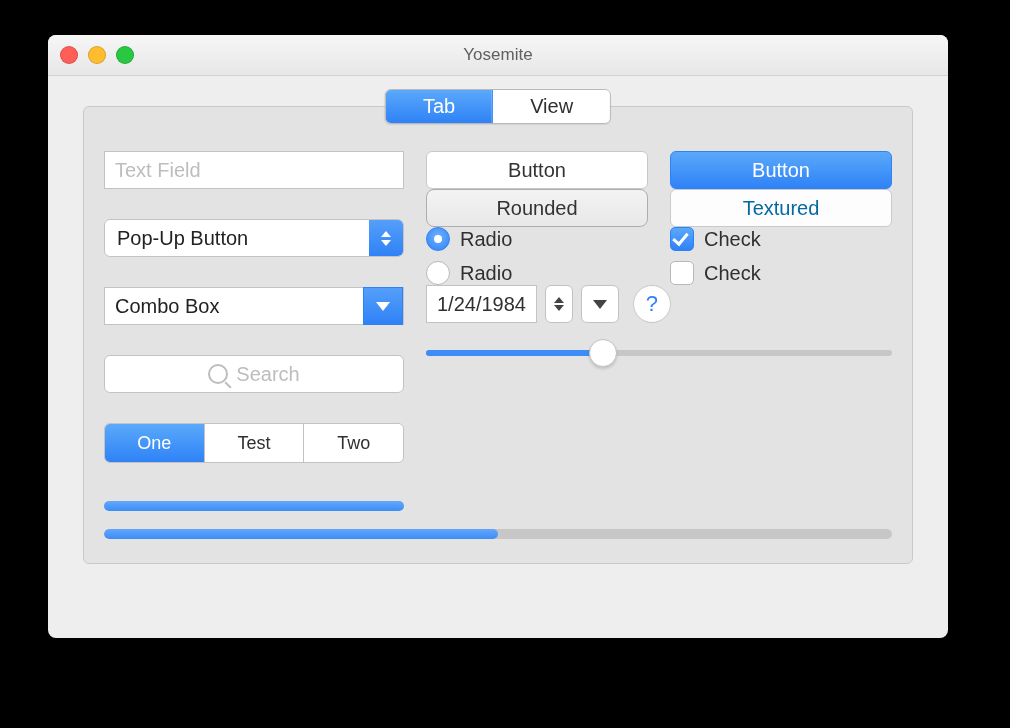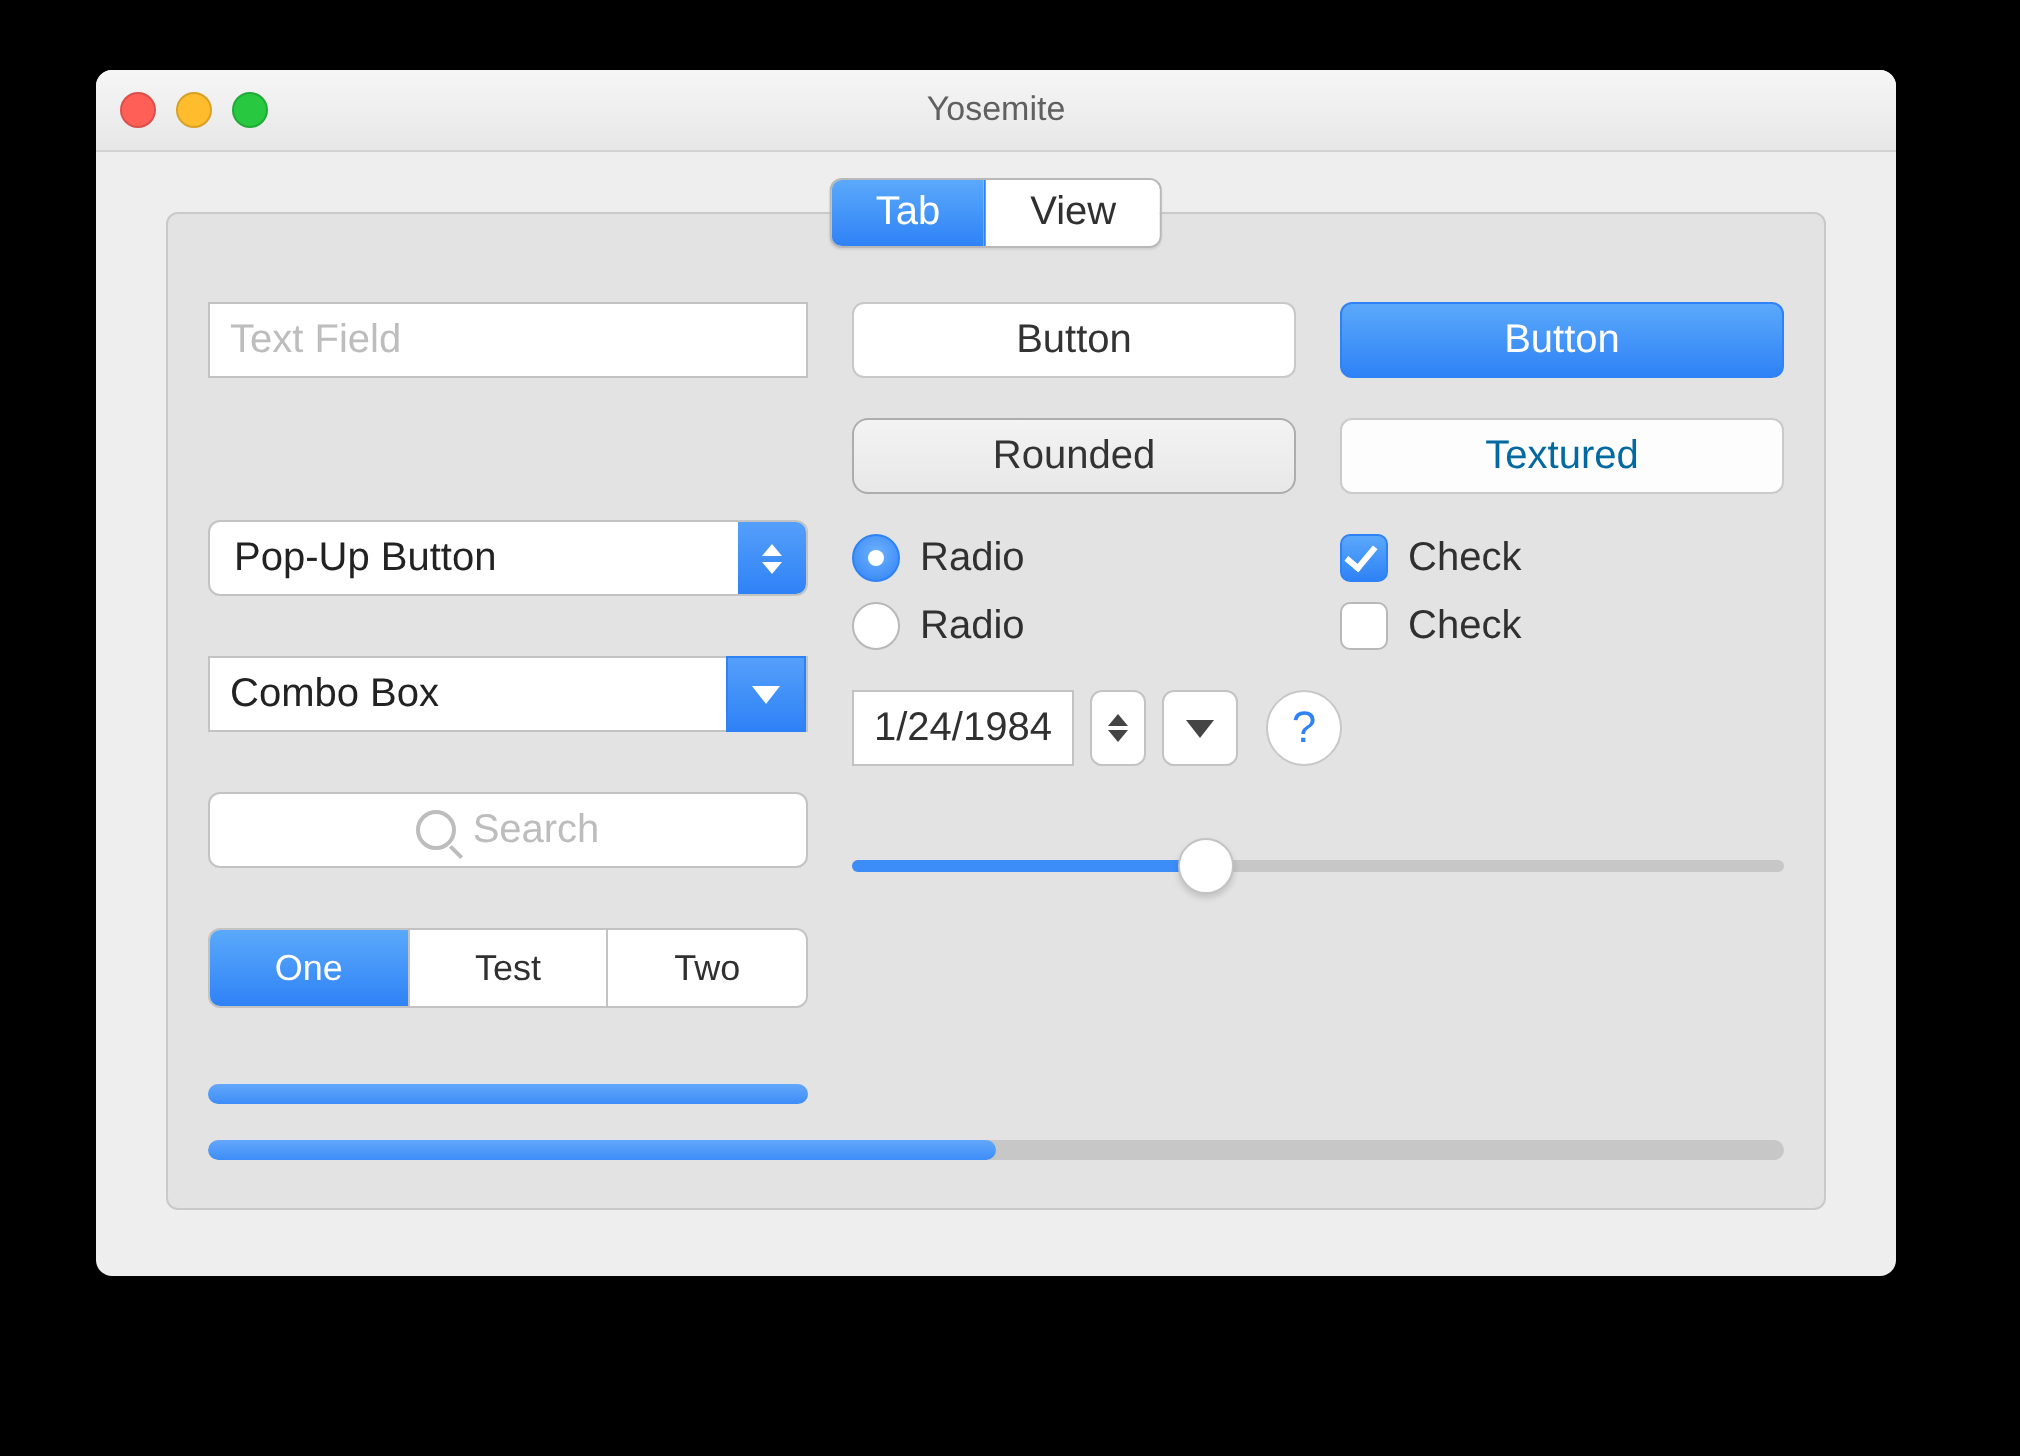--- a/index.html
+++ b/index.html
@@ -72,21 +72,21 @@
   top:-18px;
   left:50%;
   transform:translateX(-50%);
   display:flex;
   border-radius:6px;
   overflow:hidden;
   border:1px solid #b8b8b8;
   box-shadow:0 1px 1px rgba(0,0,0,0.08);
 }
 .tab-seg .seg {
-  padding:5px 22px;
+  padding:5px 37px;
   font-size:20px;
   background:#fff;
   border:none;
   text-align:center;
 }
 .tab-seg .seg.active {
   background:linear-gradient(#5aa9fb,#2f82f6);
   color:#fff;
 }
 .tab-seg .seg + .seg { border-left:1px solid #c0c0c0;}
@@ -110,21 +110,20 @@
 }
 .text-field {
   padding:0 10px;
   color:#bdbdbd;
 }
 .popup {
   border-radius:6px;
   position:relative;
   padding:0 28px 0 12px;
   color:#222;
-  margin-top:41px;
 }
 .popup .arrows {
   position:absolute;
   right:0; top:0; bottom:0;
   width:34px;
   background:linear-gradient(#559ffb,#2f82f6);
   border-top-right-radius:5px;
   border-bottom-right-radius:5px;
   display:flex;
   flex-direction:column;
@@ -412,21 +411,21 @@
 
           <div class="seg3">
             <div class="s active">One</div>
             <div class="s">Test</div>
             <div class="s">Two</div>
           </div>
 
           <div class="indet-bar"></div>
         </div>
 
-        <div style="flex:1;display:flex;flex-direction:column;gap:20px">
+        <div style="flex:1;display:flex;flex-direction:column;gap:0">
           <div class="row-btns">
             <div class="pushbtn plain">Button</div>
             <div class="pushbtn default">Button</div>
           </div>
 
           <div class="row-btns">
             <div class="roundedbtn">Rounded</div>
             <div class="texturedbtn">Textured</div>
           </div>
 

